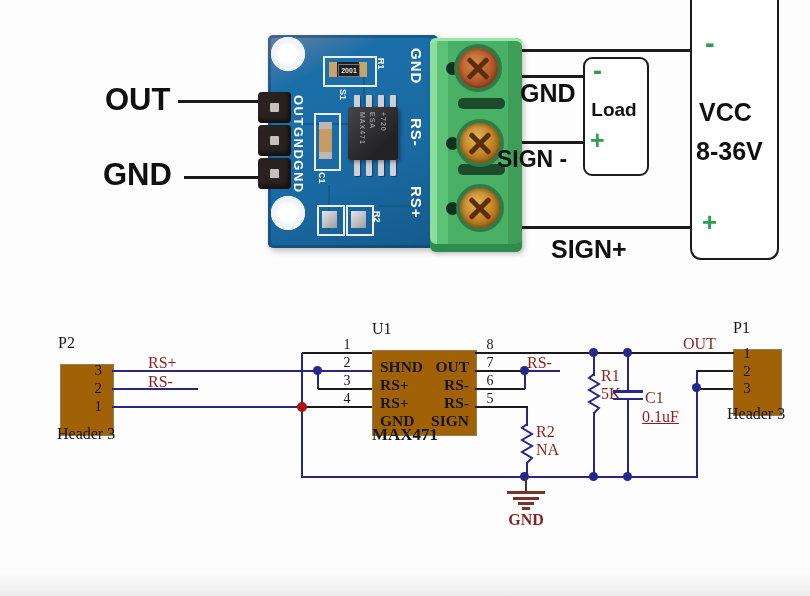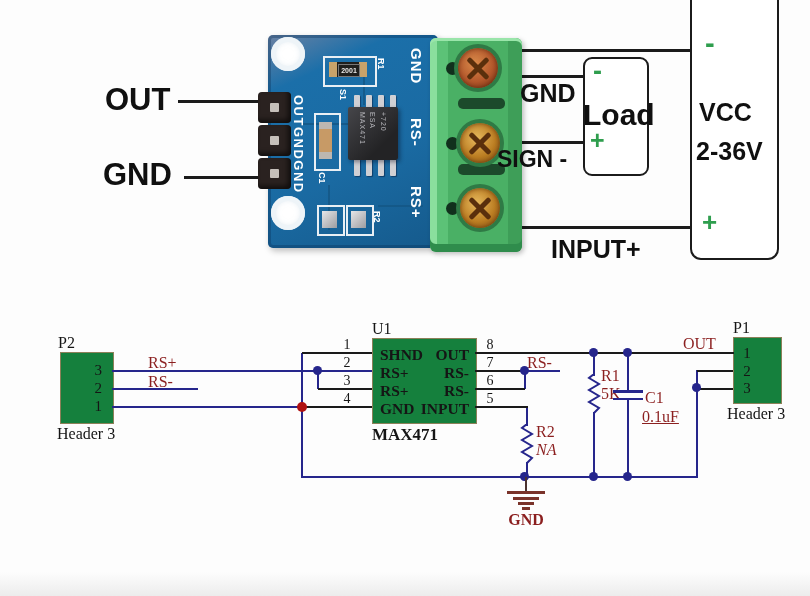--- a/index.html
+++ b/index.html
@@ -39,21 +39,21 @@
   .screw.red{background:radial-gradient(circle at 42% 38%,#d98a4a,#b3572b 55%,#6f2f12);}
   .slotbar{position:absolute;left:6px;top:17.5px;width:28px;height:5px;background:#5a2f0c;border-radius:2px;}
   .rot45{transform:rotate(45deg);}
   .rot-45{transform:rotate(-45deg);}
   .wirebox{position:absolute;background:#fff;border:2.5px solid #1b1b1b;border-radius:9px;}
   
   .wire{position:absolute;background:#26268c;}
   .stub{position:absolute;background:#1a1a1a;}
   .dot{position:absolute;width:9px;height:9px;border-radius:50%;background:#26268c;}
   .dot.red{width:10px;height:10px;background:#b01212;}
-  .sch-box{position:absolute;background:#15803d;border:1.6px solid #8c8059;}
+  .sch-box{position:absolute;background:#a16207;border:1.6px solid #8c8059;margin-top:12px;}
   .sch-text{position:absolute;font-family:"Liberation Serif",serif;color:#151515;font-size:16px;line-height:1;}
   .maroon{color:#8b1f1f;}
   .u1row{position:absolute;left:7px;right:7px;height:18px;display:flex;justify-content:space-between;
          font-family:"Liberation Serif",serif;font-size:15.5px;font-weight:600;color:#151515;line-height:18px;}
   .gbar{position:absolute;background:#7a332a;height:3px;}
   .band{position:absolute;left:0;width:810px;}
 </style>
 </head>
 <body>
 
@@ -152,31 +152,31 @@
           <div class="slotbar rot-45"></div>
       </div>
       <div class="screw" style="left:30px;top:150px;">
         <div class="slotbar rot45"></div>
           <div class="slotbar rot-45"></div>
       </div>
     </div>
 
     <div class="photo-label" style="left:520px;top:81px;font-size:25px;">GND</div>
     <div class="photo-label" style="left:497px;top:148px;font-size:23px;">SIGN -</div>
-    <div class="photo-label" style="left:551px;top:237px;font-size:25px;">INPUT+</div>
+    <div class="photo-label" style="left:551px;top:237px;font-size:25px;">SIGN+</div>
 
     <div class="wirebox" style="left:583px;top:57px;width:62px;height:115px;"></div>
     <div class="photo-label green" style="left:593px;top:58px;font-size:27px;">-</div>
-    <div class="photo-label" style="left:583px;top:100px;width:62px;text-align:center;font-size:30px;font-weight:700;">Load</div>
+    <div class="photo-label" style="left:583px;top:100px;width:62px;text-align:center;font-size:19px;font-weight:700;">Load</div>
     <div class="photo-label green" style="left:590px;top:128px;font-size:25px;">+</div>
 
     <div class="wirebox" style="left:690px;top:-28px;width:85px;height:284px;border-radius:11px;"></div>
     <div class="photo-label green" style="left:705px;top:29px;font-size:29px;">-</div>
     <div class="photo-label" style="left:699px;top:100px;font-size:25px;">VCC</div>
-    <div class="photo-label" style="left:696px;top:139px;font-size:25px;">2-36V</div>
+    <div class="photo-label" style="left:696px;top:139px;font-size:25px;">8-36V</div>
     <div class="photo-label green" style="left:702px;top:209px;font-size:26px;">+</div>
   </section>
 
   <section>
 
     <div class="sch-box" style="left:60px;top:352px;width:52px;height:70px;"></div>
     <div class="sch-text" style="left:58px;top:335px;">P2</div>
     <div class="sch-text" style="left:88px;top:363px;width:14px;text-align:right;font-size:15px;">3</div>
     <div class="sch-text" style="left:88px;top:381px;width:14px;text-align:right;font-size:15px;">2</div>
     <div class="sch-text" style="left:88px;top:399px;width:14px;text-align:right;font-size:15px;">1</div>
@@ -190,21 +190,21 @@
       <div class="u1row" style="top:25px;">
           <span>RS+</span>
           <span>RS-</span>
         </div>
       <div class="u1row" style="top:43px;">
           <span>RS+</span>
           <span>RS-</span>
         </div>
       <div class="u1row" style="top:61px;">
           <span>GND</span>
-          <span>INPUT</span>
+          <span>SIGN</span>
         </div>
     </div>
     <div class="sch-text" style="left:372px;top:321px;">U1</div>
     <div class="sch-text" style="left:372px;top:426px;font-size:17px;font-weight:600;">MAX471</div>
 
     <div class="sch-text" style="left:340px;top:338px;width:14px;text-align:center;font-size:14px;">1</div>
     <div class="sch-text" style="left:340px;top:356px;width:14px;text-align:center;font-size:14px;">2</div>
     <div class="sch-text" style="left:340px;top:374px;width:14px;text-align:center;font-size:14px;">3</div>
     <div class="sch-text" style="left:340px;top:392px;width:14px;text-align:center;font-size:14px;">4</div>
     <div class="sch-text" style="left:483px;top:338px;width:14px;text-align:center;font-size:14px;">8</div>
@@ -268,21 +268,21 @@
 
     <div class="wire" style="left:613px;top:390px;width:30px;height:2.5px;"></div>
     <div class="wire" style="left:613px;top:397.5px;width:30px;height:2.5px;"></div>
     <div class="sch-text maroon" style="left:645px;top:390px;">C1</div>
     <div class="sch-text maroon" style="left:642px;top:409px;text-decoration:underline;">0.1uF</div>
 
     <svg class="abs" style="left:518px;top:424px;" width="18" height="40" viewBox="0 0 18 40">
       <polyline points="9,0 4,4 14,10 4,16 14,22 4,28 14,34 9,39" fill="none" stroke="#26268c" stroke-width="2"></polyline>
     </svg>
     <div class="sch-text maroon" style="left:536px;top:424px;">R2</div>
-    <div class="sch-text maroon" style="left:536px;top:442px;font-style:italic;">NA</div>
+    <div class="sch-text maroon" style="left:536px;top:442px;">NA</div>
 
     <div>
       <div class="abs" style="left:525px;top:477px;width:2px;height:15px;background:#4a3230;"></div>
       <div class="gbar" style="left:507px;top:491px;width:38px;"></div>
       <div class="gbar" style="left:513px;top:496.5px;width:26px;"></div>
       <div class="gbar" style="left:518px;top:501.5px;width:16px;"></div>
       <div class="gbar" style="left:522px;top:506.5px;width:8px;"></div>
     </div>
     <div class="sch-text maroon" style="left:504px;top:512px;width:44px;text-align:center;font-weight:600;">GND</div>
   </section>

